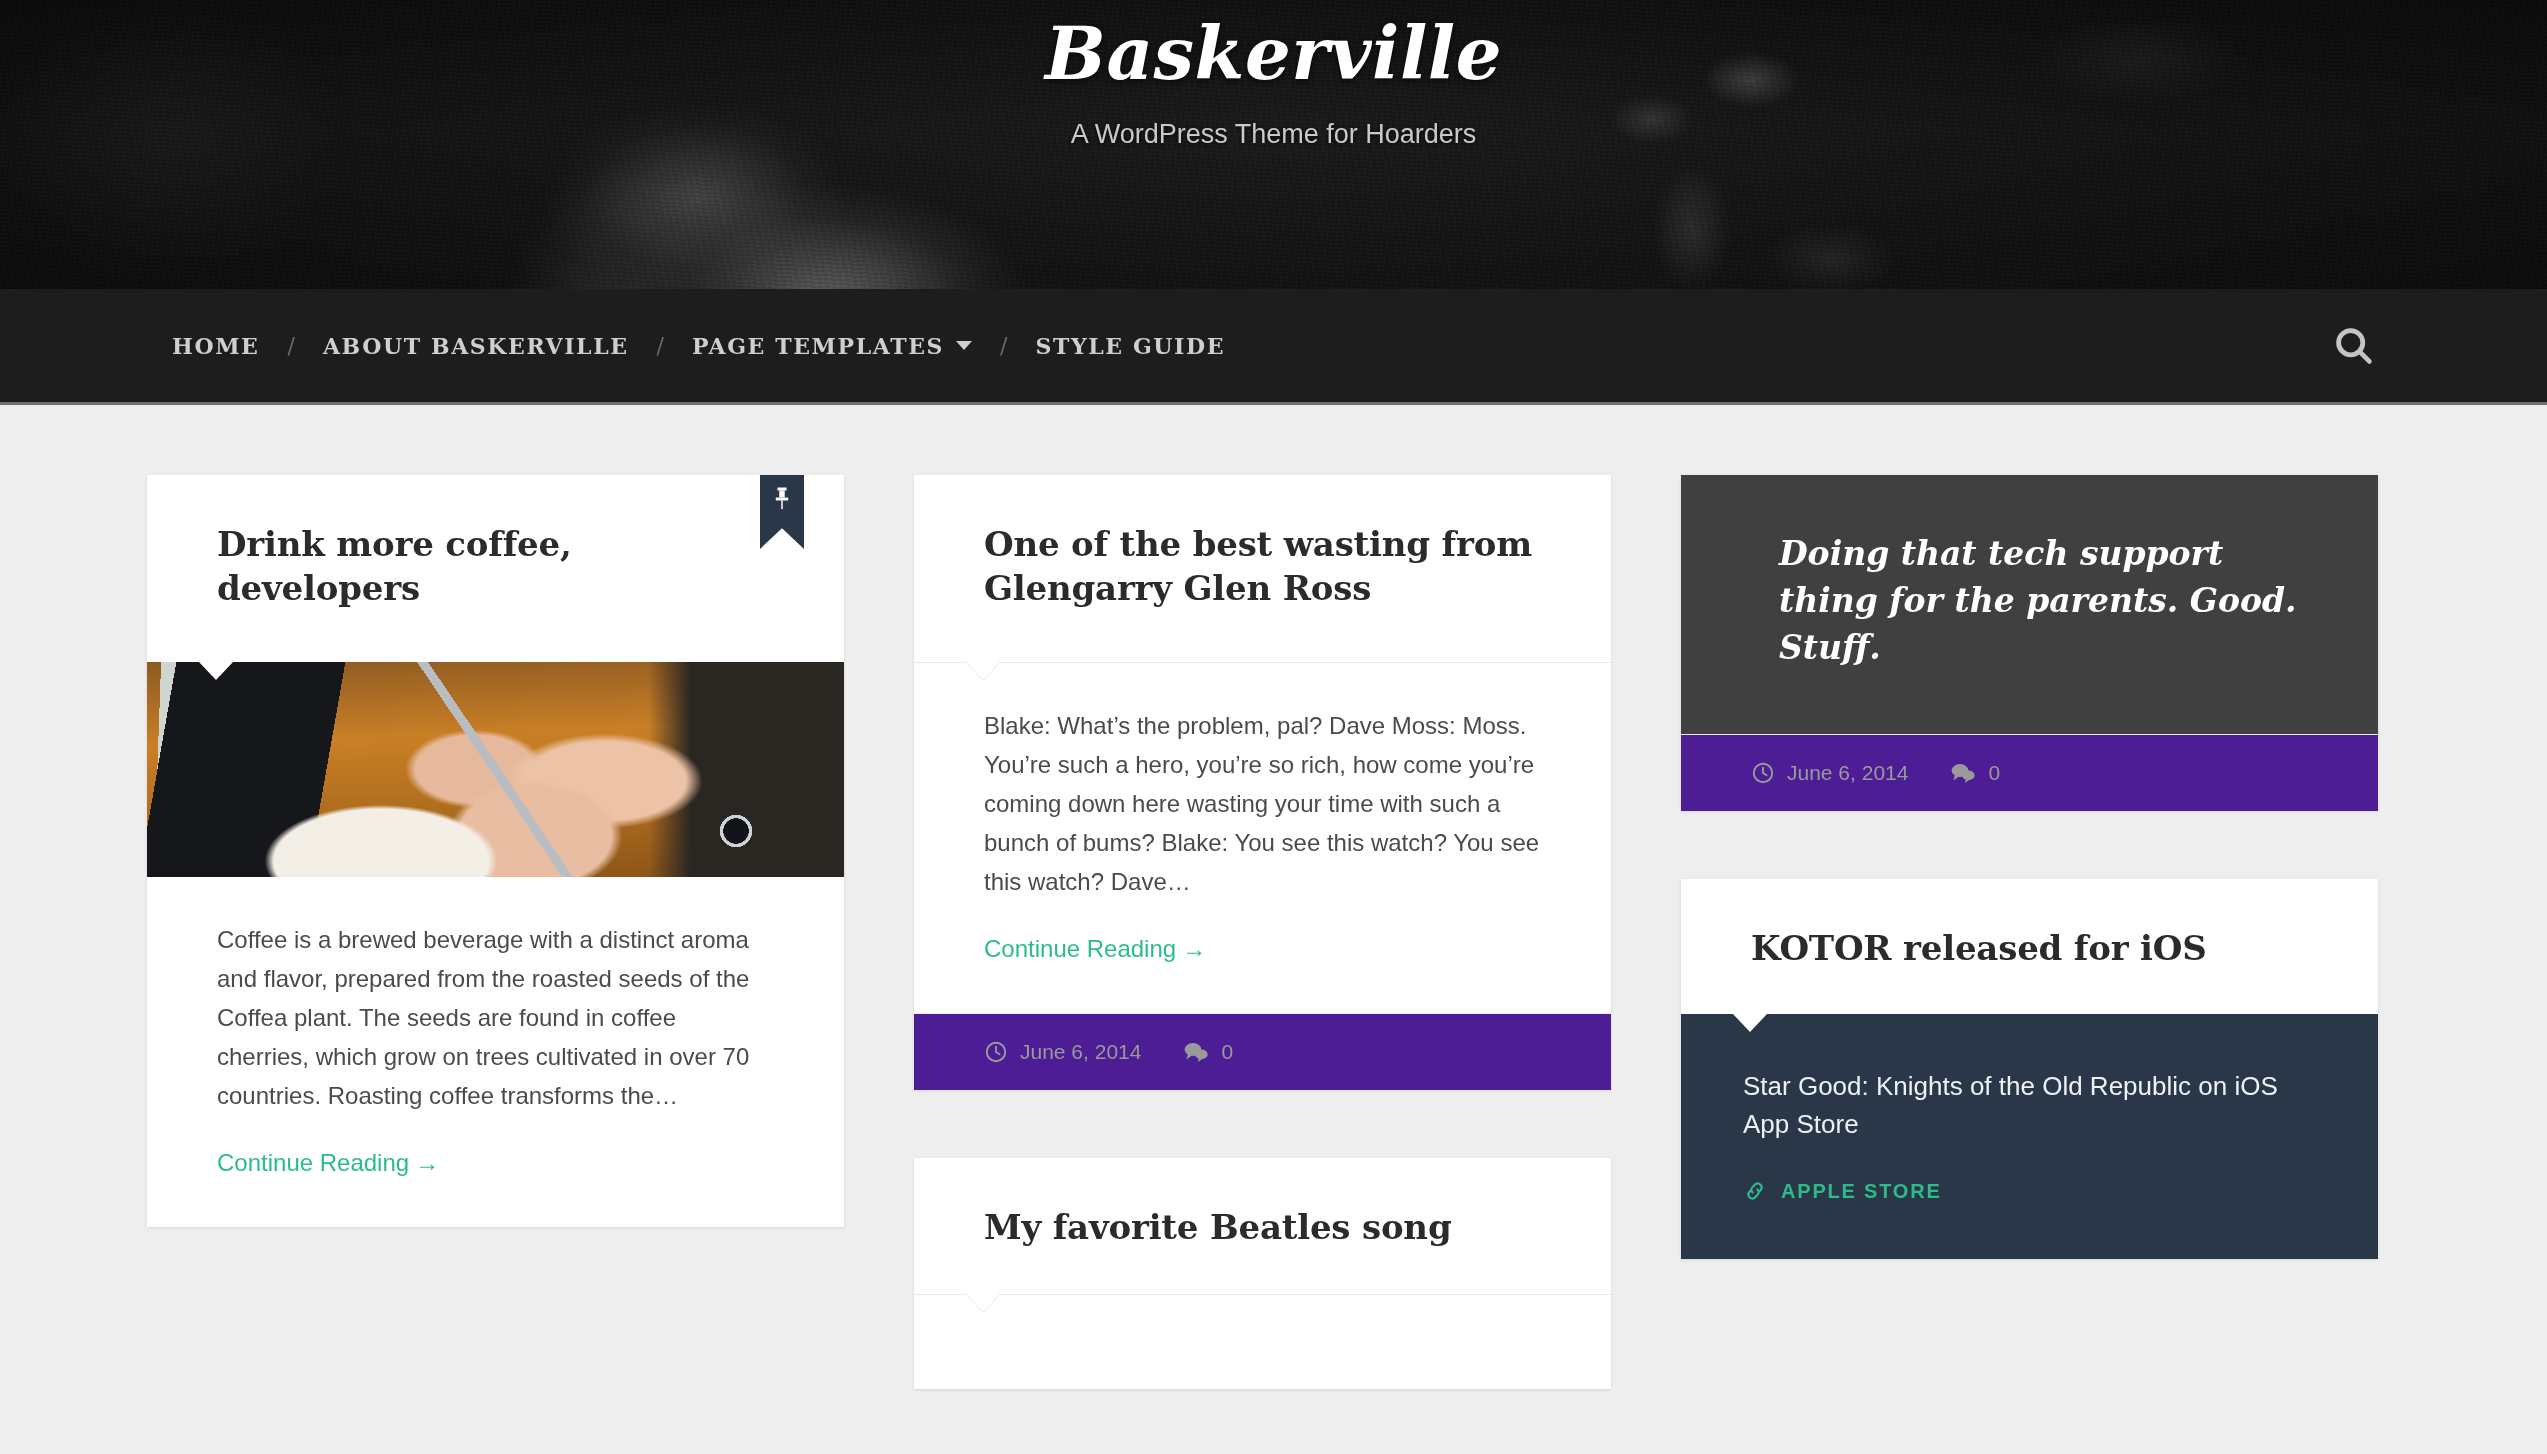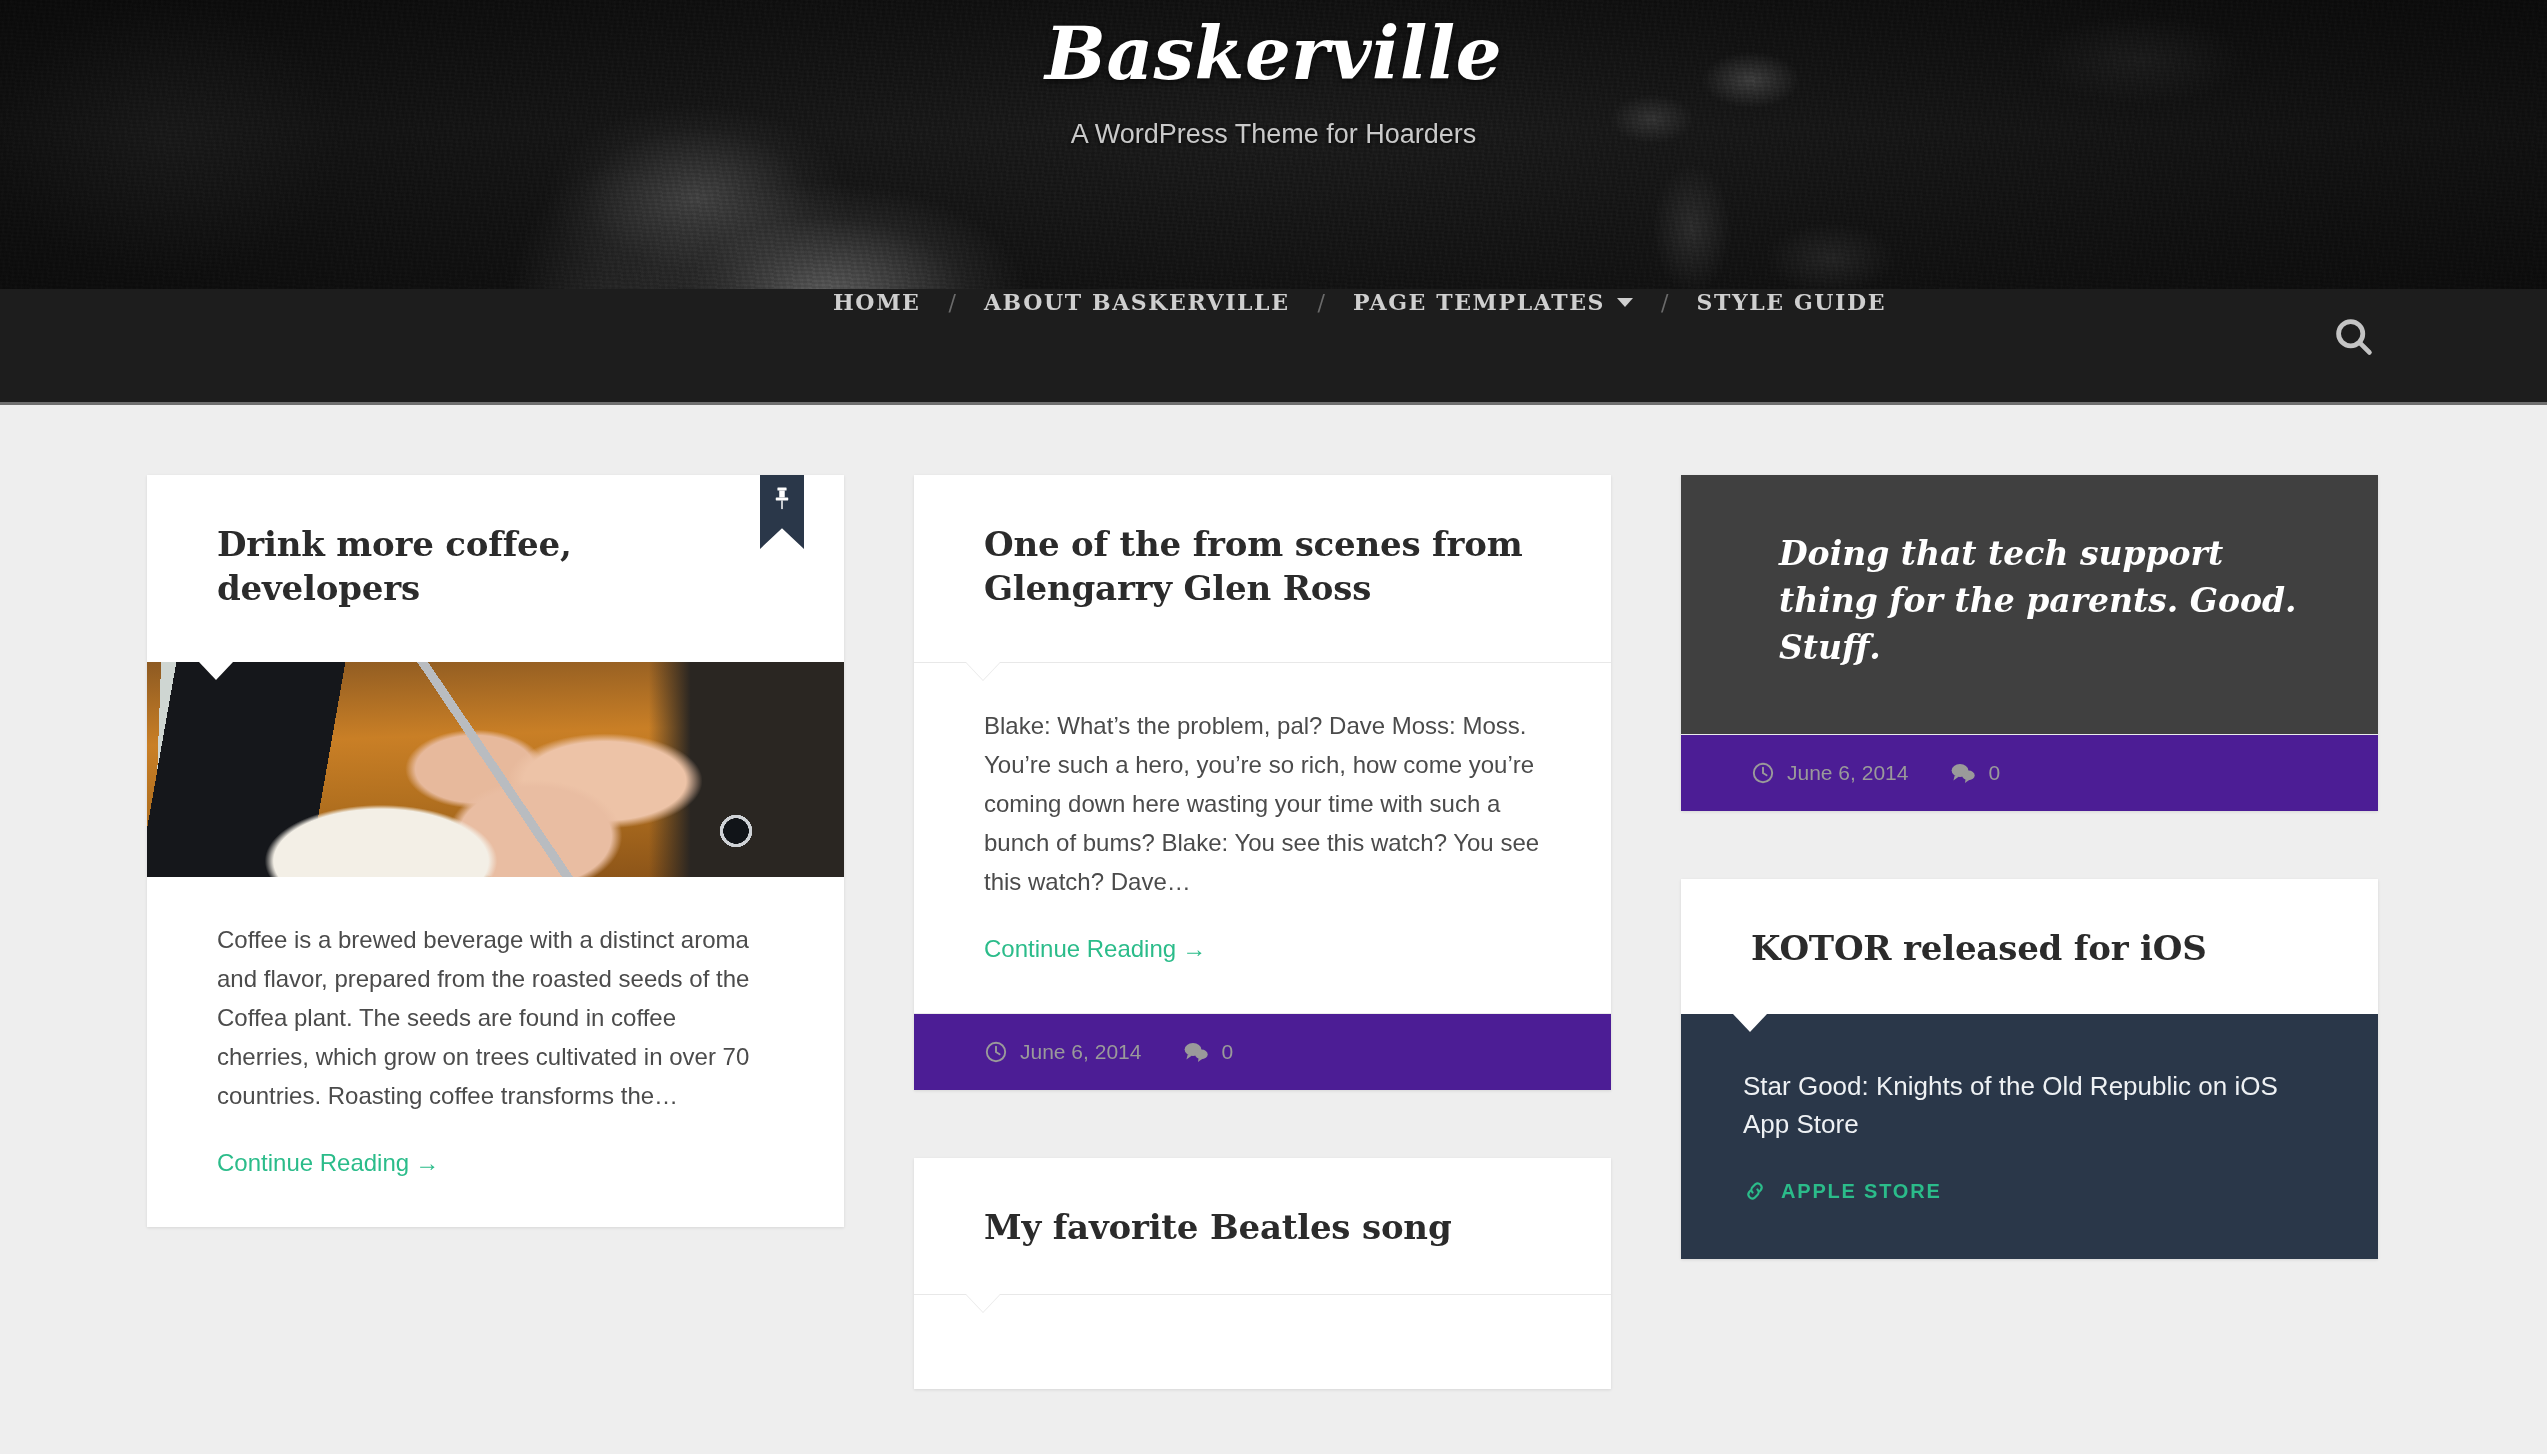--- a/index.html
+++ b/index.html
@@ -78,21 +78,20 @@
 
   
   .site-nav {
     position: relative;
     width: 2547px;
     height: 116px;
     background: #1d1d1d;
     border-bottom: 3px solid #6f6f6f;
     display: flex;
     align-items: center;
-    flex-direction: column;
   }
   .nav-list {
     display: flex;
     align-items: center;
     list-style: none;
     margin-left: 172px;
   }
   .nav-item {
     display: flex;
     align-items: center;
@@ -391,21 +390,21 @@
           <a class="more-link" href="#">
             <span>Continue Reading</span><span class="arrow">→</span>
           </a>
         </div>
       </article>
     </div>
 
     <div class="col">
       <article class="card">
         <div class="card-head">
-          <h2 class="entry-title">One of the from scenes from Glengarry Glen Ross</h2>
+          <h2 class="entry-title">One of the best wasting from Glengarry Glen Ross</h2>
         </div>
         <div class="notch-divider"></div>
         <div class="card-body">
           <p class="entry-summary">Blake: What’s the problem, pal? Dave Moss: Moss. You’re such a hero, you’re so rich, how come you’re coming down here wasting your time with such a bunch of bums? Blake: You see this watch? You see this watch? Dave…</p>
           <a class="more-link" href="#">
             <span>Continue Reading</span><span class="arrow">→</span>
           </a>
         </div>
         <div class="entry-meta">
           <span class="meta-item">

